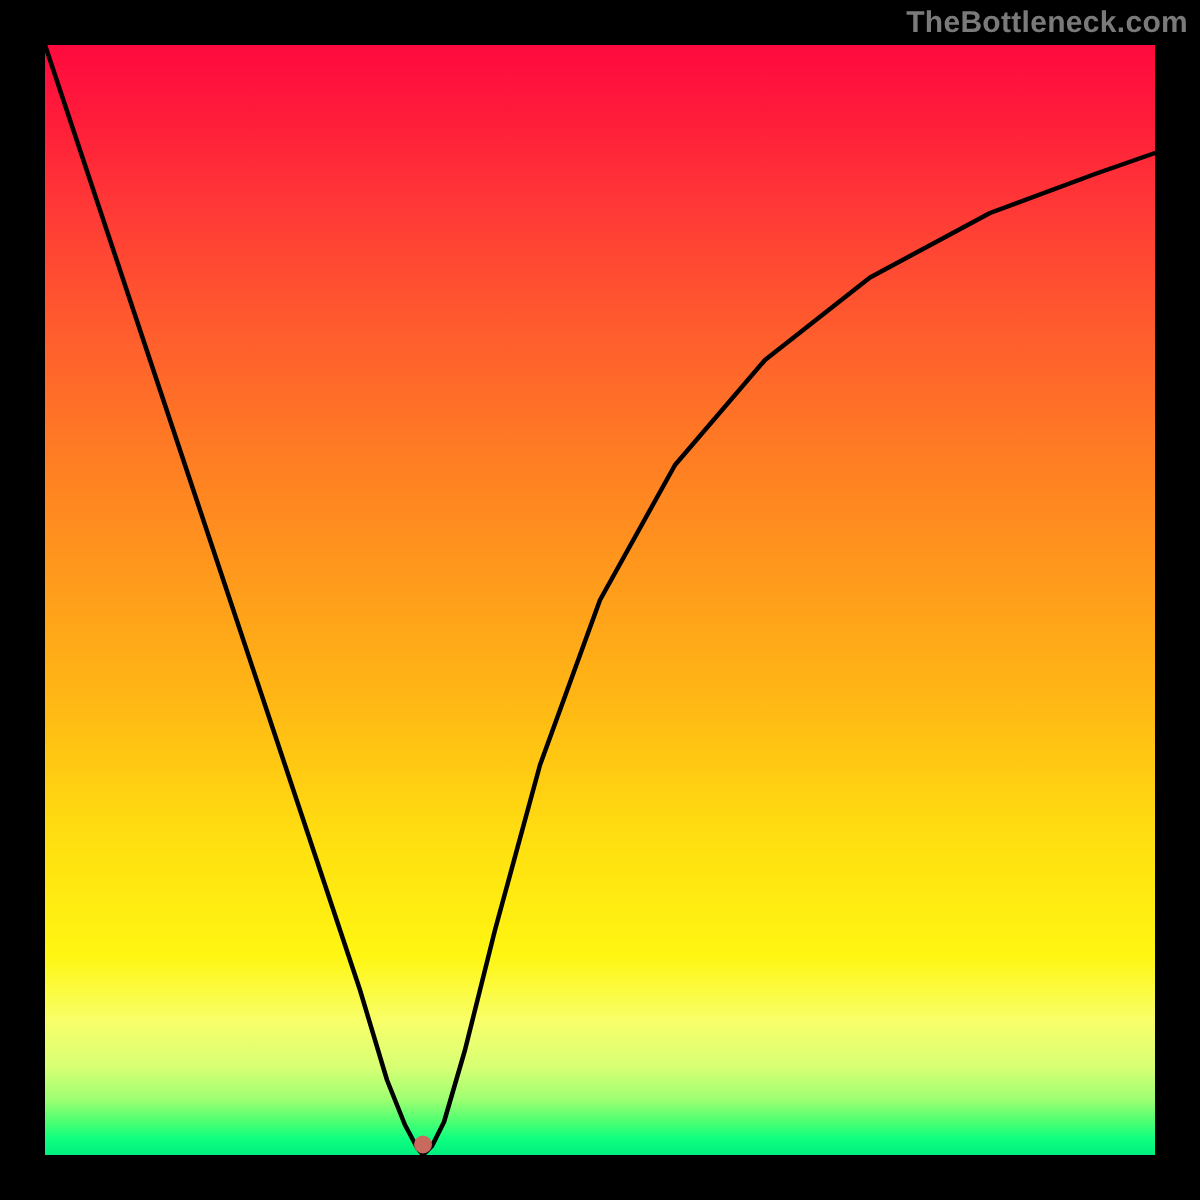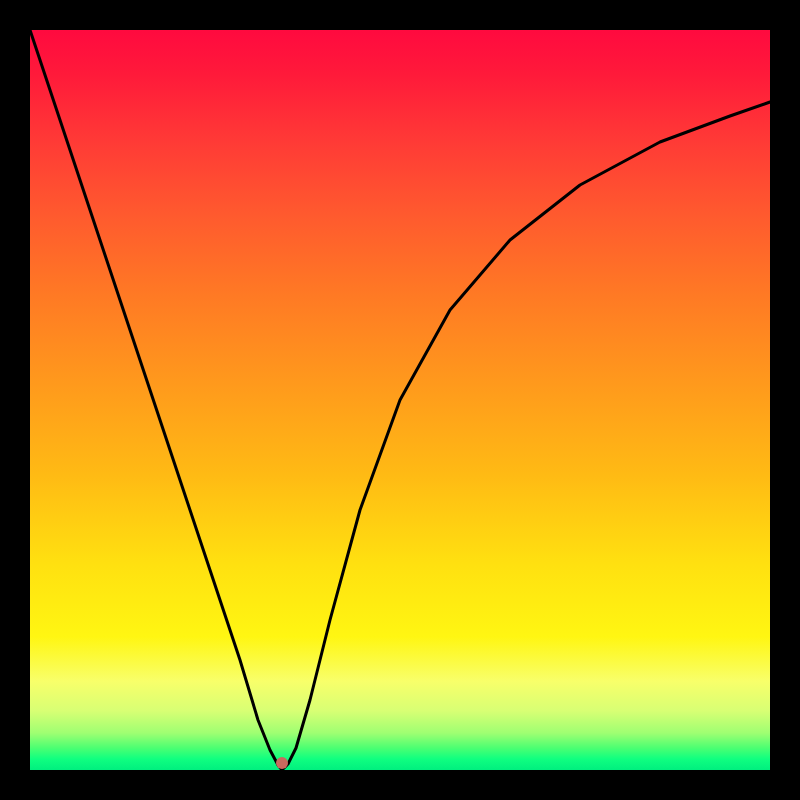--- a/index.html
+++ b/index.html
@@ -68,20 +68,21 @@
     font-weight: 600;
     letter-spacing: 0.2px;
     user-select: none;
   }
 </style>
 </head>
 <body>
 
 <div class="frame">
 
+  <div class="watermark">TheBottleneck.com</div>
 
   <div class="plot">
 
     <svg class="curve" viewBox="0 0 740 740" preserveAspectRatio="none">
       <path id="curve-path" d="M0 0 L30 90 L60 180 L90 270 L120 360 L150 450 L180 540 L210 630 L228 690 L240 720 L248 735 L252 740 L258 734 L266 718 L280 670 L300 590 L330 480 L370 370 L420 280 L480 210 L550 155 L630 112 L700 86 L740 72" fill="none" stroke="#000" stroke-width="3" stroke-linejoin="round" stroke-linecap="round"></path>
     </svg>
 
     <div class="dot" id="marker-dot" style="left: 252px; top: 733px;"></div>
 
   </div>

